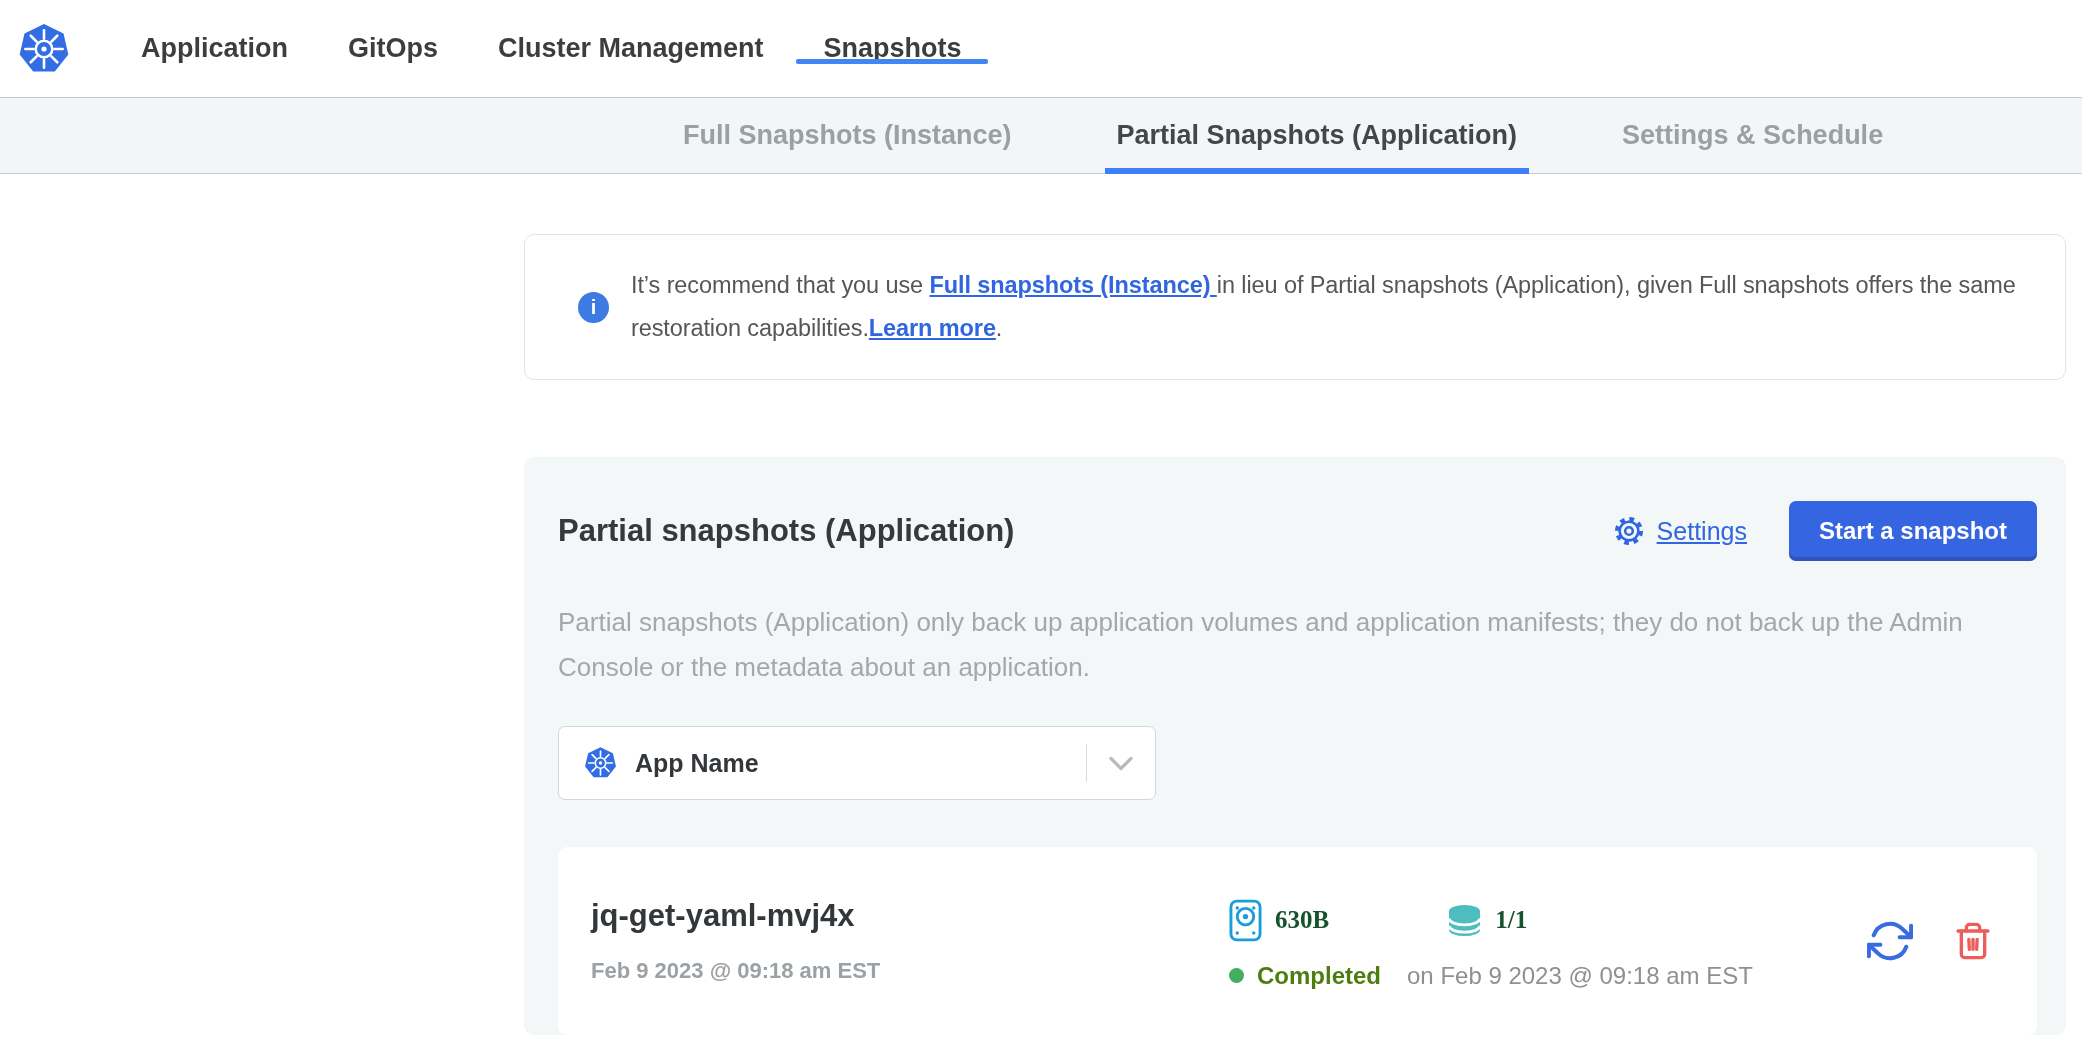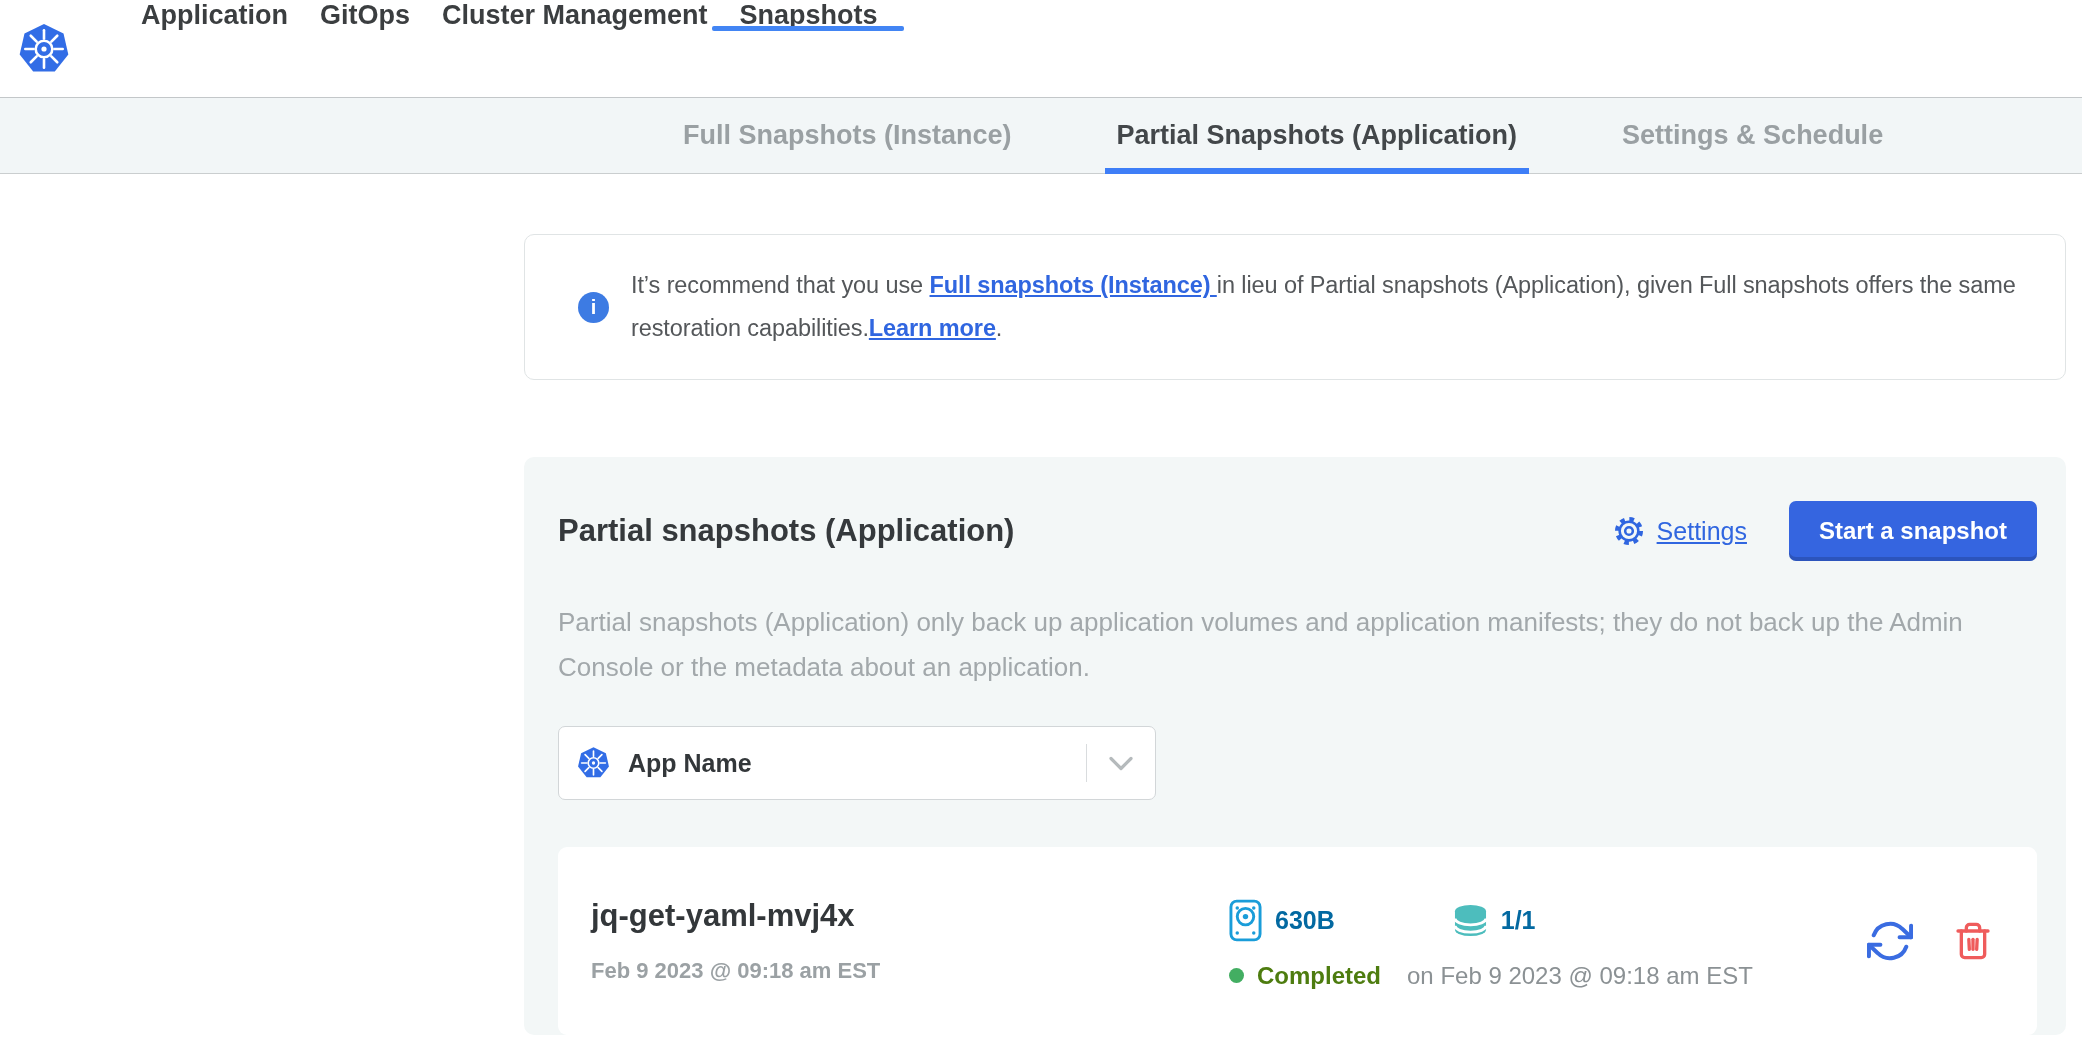--- a/index.html
+++ b/index.html
@@ -5,21 +5,21 @@
   * { box-sizing: border-box; }
   html,body { margin:0; padding:0; }
   body {
     width:2082px; height:1056px; position:relative; overflow:hidden;
     background:#ffffff; font-family:"Liberation Sans", sans-serif; color:#35393c;
   }
 
   
   .header { display:flex; align-items:center; height:97px; padding-left:18px; background:#fff; }
   .logo { width:52px; height:54px; margin-right:71px; flex:0 0 auto; }
-  .nav { display:flex; align-items:flex-start; height:100%; gap:32px; }
+  .nav { display:flex; align-items:center; height:100%; gap:60px; }
   .nav-item {
     display:flex; align-items:center; position:relative; cursor:pointer;
     font-size:27px; font-weight:600; color:#3b3e40; white-space:nowrap;
   }
   .nav-item.active::after {
     content:""; position:absolute; left:-28px; right:-26px; bottom:0;
     height:5px; background:#4285f4; border-radius:2px;
   }
 
   
@@ -68,39 +68,39 @@
     margin-left:42px; height:60px; padding:0 30px; border:none; border-radius:7px;
     background:#3565e0; color:#fff; font-size:24px; font-weight:700; font-family:inherit;
     box-shadow:inset 0 -4px 0 rgba(0,0,0,.16); cursor:pointer;
   }
   .panel-desc { margin-top:39px; font-size:26px; line-height:45px; color:#a2a8ab; max-width:1470px; }
 
   
   .app-selector {
     margin-top:36px; width:598px; height:74px; background:#fff;
     border:1px solid #d2d6d8; border-radius:7px;
-    display:flex; align-items:center; padding:0 22px 0 18px; cursor:pointer;
+    display:flex; align-items:center; padding:0 22px 0 25px; cursor:pointer;
   }
   .app-selector-label { margin-left:18px; font-size:25px; font-weight:600; color:#33373a; }
   .selector-divider { margin-left:auto; width:1px; height:38px; background:#d9dcde; }
   .chevron { margin-left:22px; flex:0 0 auto; }
 
   
   .snapshot-row {
     margin-top:47px; height:188px; background:#fff; border-radius:9px;
     display:flex; align-items:center; padding:0 44px 0 33px;
   }
   .snap-left { width:638px; flex:0 0 auto; }
   .snap-name { font-size:31px; font-weight:700; color:#33373a; cursor:pointer; }
   .snap-date { margin-top:24px; font-size:22px; font-weight:600; color:#9ba1a4; }
   .snap-mid { margin-top:6px; }
   .snap-stats { display:flex; align-items:center; }
   .stat { display:flex; align-items:center; gap:13px; }
   .stat + .stat { margin-left:118px; }
-  .stat-value { font-size:25px; font-weight:700; color:#0369a1; }
+  .stat-value { font-size:25px; font-weight:700; color:#14532d;font-family:Liberation Serif, serif; }
   .snap-status { margin-top:20px; display:flex; align-items:center; }
   .status-dot { width:15px; height:15px; border-radius:50%; background:#43ae62; flex:0 0 auto; }
   .status-label { margin-left:13px; font-size:24px; font-weight:600; color:#4d7c0f; }
   .status-detail { margin-left:26px; font-size:24px; font-weight:400; color:#8b9194; }
   .snap-actions { margin-left:auto; display:flex; align-items:center; gap:40px; }
   .icon-btn { cursor:pointer; display:flex; align-items:center; }
 </style>
 </head>
 <body>
 

